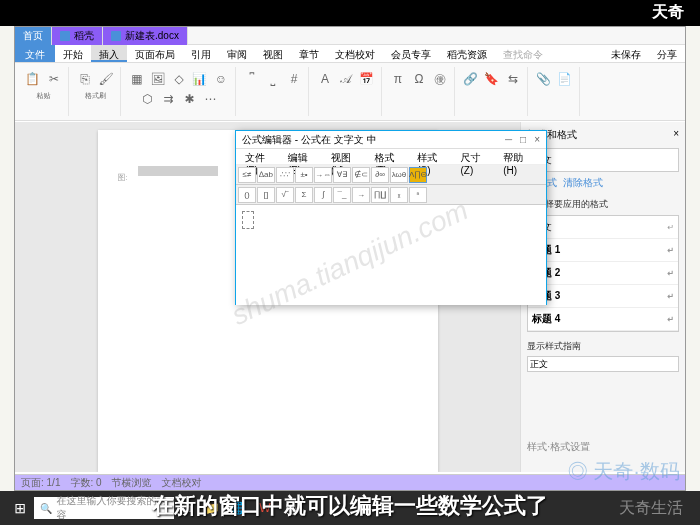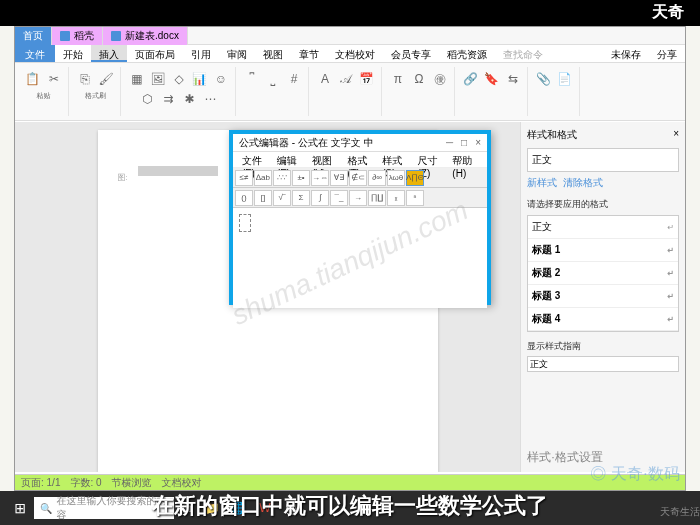--- a/index.html
+++ b/index.html
@@ -1,19 +1,19 @@
 <!DOCTYPE html>
 <html><head>
 <meta charset="utf-8">
 <style>
 *{margin:0;padding:0;box-sizing:border-box;font-family:"Microsoft YaHei",sans-serif;font-size:10px}
 body{width:700px;height:525px;background:#f5f5f0;position:relative;overflow:hidden}
 .screen{position:absolute;top:26px;left:14px;right:14px;bottom:34px;background:#fff;border:1px solid #999}
 .titlebar{height:18px;background:#f7f7f7;display:flex;align-items:center;border-bottom:1px solid #ddd;font-size:9px}
-.tab{padding:2px 8px;background:#f0abfc;border-right:1px solid #ddd;display:flex;align-items:center;gap:4px}
+.tab{padding:2px 8px;background:#8b5cf6;border-right:1px solid #ddd;display:flex;align-items:center;gap:4px}
 .tab.blue{background:#4a90d9;color:#fff}
 .tab-icon{width:10px;height:10px;background:#4a90d9;border-radius:1px}
 .menubar{height:18px;display:flex;background:#fff;border-bottom:1px solid #ddd;font-size:9px}
 .menu-item{padding:3px 8px;cursor:pointer}
 .menu-item.active{background:#e0e0e0;border-bottom:2px solid #4a90d9}
 .menu-file{background:#4a90d9;color:#fff;padding:3px 10px}
 .ribbon{height:58px;background:#f9f9f9;border-bottom:1px solid #ddd;display:flex;padding:4px;gap:2px}
 .ribbon-group{display:flex;flex-direction:column;align-items:center;padding:2px 4px;border-right:1px solid #e5e5e5}
 .ribbon-btn{width:20px;height:20px;border:1px solid transparent;display:flex;align-items:center;justify-content:center;font-size:12px;color:#666}
 .ribbon-label{font-size:7px;color:#666;margin-top:2px}
@@ -23,43 +23,43 @@
 .page-placeholder{width:80px;height:10px;background:#d0d0d0;margin-top:6px}
 .page-label{position:absolute;left:20px;top:42px;font-size:8px;color:#aaa}
 .sidebar{position:absolute;top:95px;right:0;width:165px;bottom:18px;background:#f5f5f5;border-left:1px solid #ddd;padding:6px;font-size:9px}
 .side-header{display:flex;justify-content:space-between;margin-bottom:6px;font-size:9px}
 .style-box{background:#fff;border:1px solid #ccc;padding:4px;margin-bottom:4px}
 .style-item{padding:4px;border-bottom:1px solid #eee;display:flex;justify-content:space-between;align-items:center}
 .style-item.h{font-weight:bold}
 .arrow{color:#999;font-size:8px}
 .side-section{margin-top:8px;font-size:9px;color:#333}
 .side-input{width:100%;border:1px solid #ccc;padding:2px;margin-top:3px;font-size:9px}
-.eq-editor{position:absolute;top:130px;left:229px;width:262px;height:175px;background:#fff;border:4px solid #0ea5e9;box-shadow:2px 2px 8px rgba(0,0,0,.3);z-index:10}
+.eq-editor{position:absolute;top:130px;left:235px;width:312px;height:175px;background:#fff;border:1px solid #0ea5e9;box-shadow:2px 2px 8px rgba(0,0,0,.3);z-index:10}
 .eq-title{height:18px;background:#fff;border-bottom:1px solid #ddd;display:flex;align-items:center;padding:0 6px;font-size:9px;justify-content:space-between}
 .eq-controls{display:flex;gap:8px;font-size:10px;color:#666}
 .eq-menu{height:16px;display:flex;padding:0 4px;font-size:8px;border-bottom:1px solid #eee}
 .eq-menu span{padding:2px 5px}
 .eq-toolbar{height:20px;background:#f0f0f0;border-bottom:1px solid #ccc;display:flex;align-items:center;padding:0 2px;gap:1px}
 .eq-tb-btn{width:18px;height:16px;border:1px solid #ccc;background:#fff;font-size:8px;display:flex;align-items:center;justify-content:center;color:#555}
 .eq-tb-btn.sel{background:#eab308;border-color:#5b9bd5}
 .eq-canvas{height:100px;background:#fff;padding:6px}
 .eq-cursor-box{width:12px;height:18px;border:1px dashed #888}
 .eq-status{height:16px;background:#f0f0f0;border-top:1px solid #ccc;font-size:8px;display:flex;align-items:center;padding:0 6px;gap:20px;color:#666}
-.statusbar{position:absolute;bottom:0;left:0;right:0;height:16px;background:#bef264;border-top:1px solid #ccc;font-size:8px;display:flex;align-items:center;padding:0 6px;color:#666;gap:10px}
+.statusbar{position:absolute;bottom:0;left:0;right:0;height:16px;background:#c4b5fd;border-top:1px solid #ccc;font-size:8px;display:flex;align-items:center;padding:0 6px;color:#666;gap:10px}
 .taskbar{position:absolute;bottom:0;left:0;right:0;height:34px;background:#2b2b2b;display:flex;align-items:center;padding:0 6px;z-index:50}
 .win-btn{width:28px;height:26px;display:flex;align-items:center;justify-content:center;color:#fff;font-size:14px}
 .search{width:140px;height:22px;background:#fff;font-size:9px;padding:0 6px;display:flex;align-items:center;color:#888;gap:4px}
 .tb-icon{width:26px;height:26px;display:flex;align-items:center;justify-content:center;color:#ccc;font-size:12px}
 .tray{margin-left:auto;display:flex;align-items:center;color:#ccc;font-size:8px;gap:6px}
 .subtitle{position:absolute;bottom:4px;left:0;right:0;text-align:center;color:#fff;font-size:22px;font-weight:bold;text-shadow:1px 1px 2px #000;z-index:60}
 .watermark{position:absolute;top:50%;left:50%;transform:translate(-50%,-50%) rotate(-25deg);font-size:28px;color:rgba(150,150,150,.25);z-index:20;pointer-events:none;font-style:italic;white-space:nowrap}
 .topbar{position:absolute;top:0;left:0;right:0;height:26px;background:#000;z-index:40}
 .brand{position:absolute;top:2px;right:16px;color:#fff;font-size:16px;font-weight:bold;z-index:45}
-.logo-corner{position:absolute;bottom:40px;right:20px;color:#5b9bd5;font-size:16px;opacity:.5;z-index:30}
-.logo-life{position:absolute;bottom:6px;right:0;color:#888;font-size:10px;z-index:65}
+.logo-corner{position:absolute;bottom:40px;right:20px;color:#5b9bd5;font-size:20px;opacity:.5;z-index:30}
+.logo-life{position:absolute;bottom:6px;right:17px;color:#888;font-size:16px;z-index:65}
 </style>
 </head>
 <body>
 
 <div class="topbar"></div>
 <div class="brand">天奇</div>
 
 <div class="screen">
 
   <div class="titlebar">
@@ -198,21 +198,21 @@
           <span>标题 3</span>
           <span class="arrow">↵</span>
         </div>
       <div class="style-item h">
           <span>标题 4</span>
           <span class="arrow">↵</span>
         </div>
     </div>
     <div class="side-section">显示样式指南</div>
     <input class="side-input" value="正文" style="">
-    <div style="position:absolute;bottom:6px;left:6px;right:6px;font-size:12px;color:#888">样式·格式设置</div>
+    <div style="position:absolute;bottom:18px;left:6px;right:6px;font-size:10px;color:#888">样式·格式设置</div>
   </div>
 
   <div class="statusbar">
     <span>页面: 1/1</span>
     <span>字数: 0</span>
     <span>节横浏览</span>
     <span>文档校对</span>
   </div>
 
 </div>

